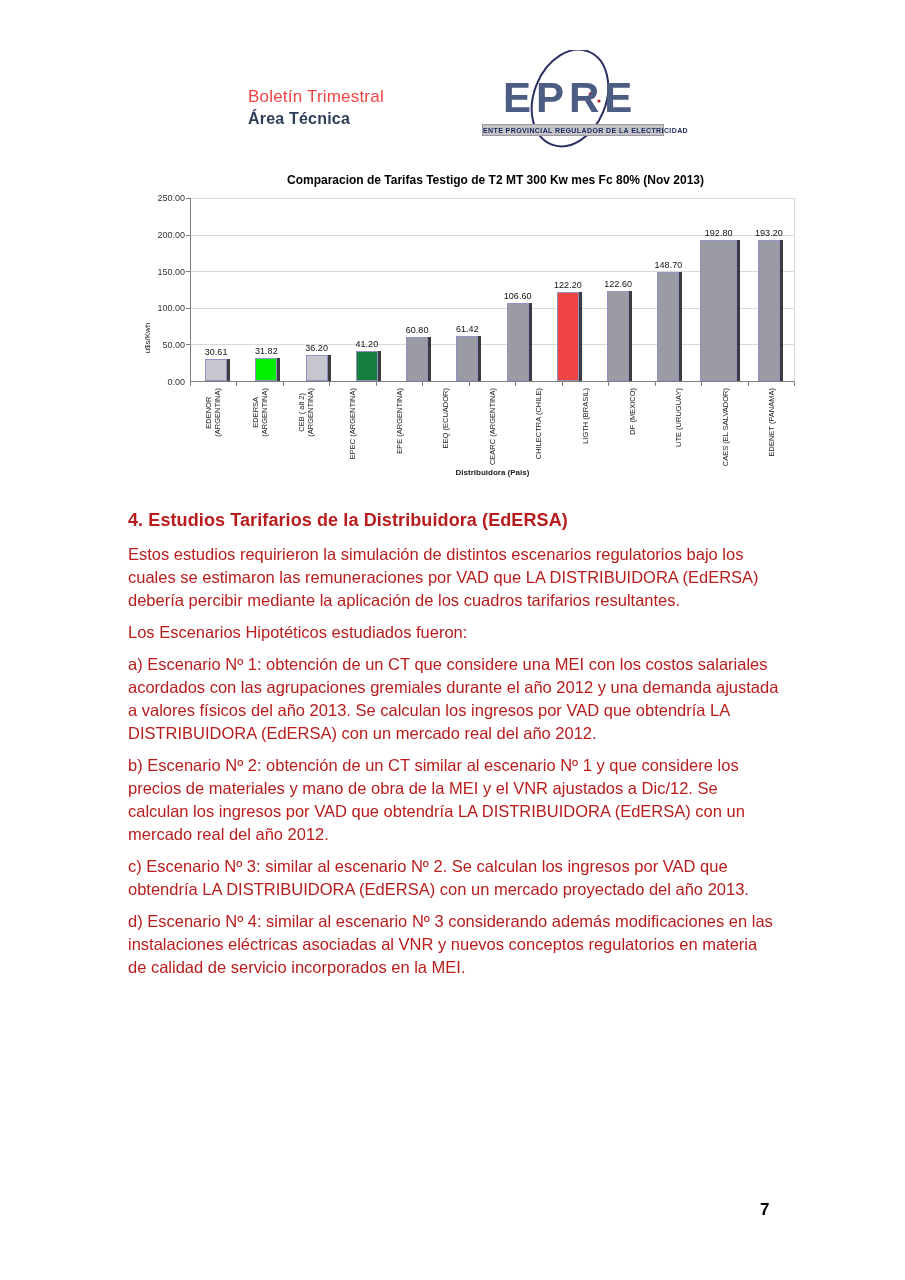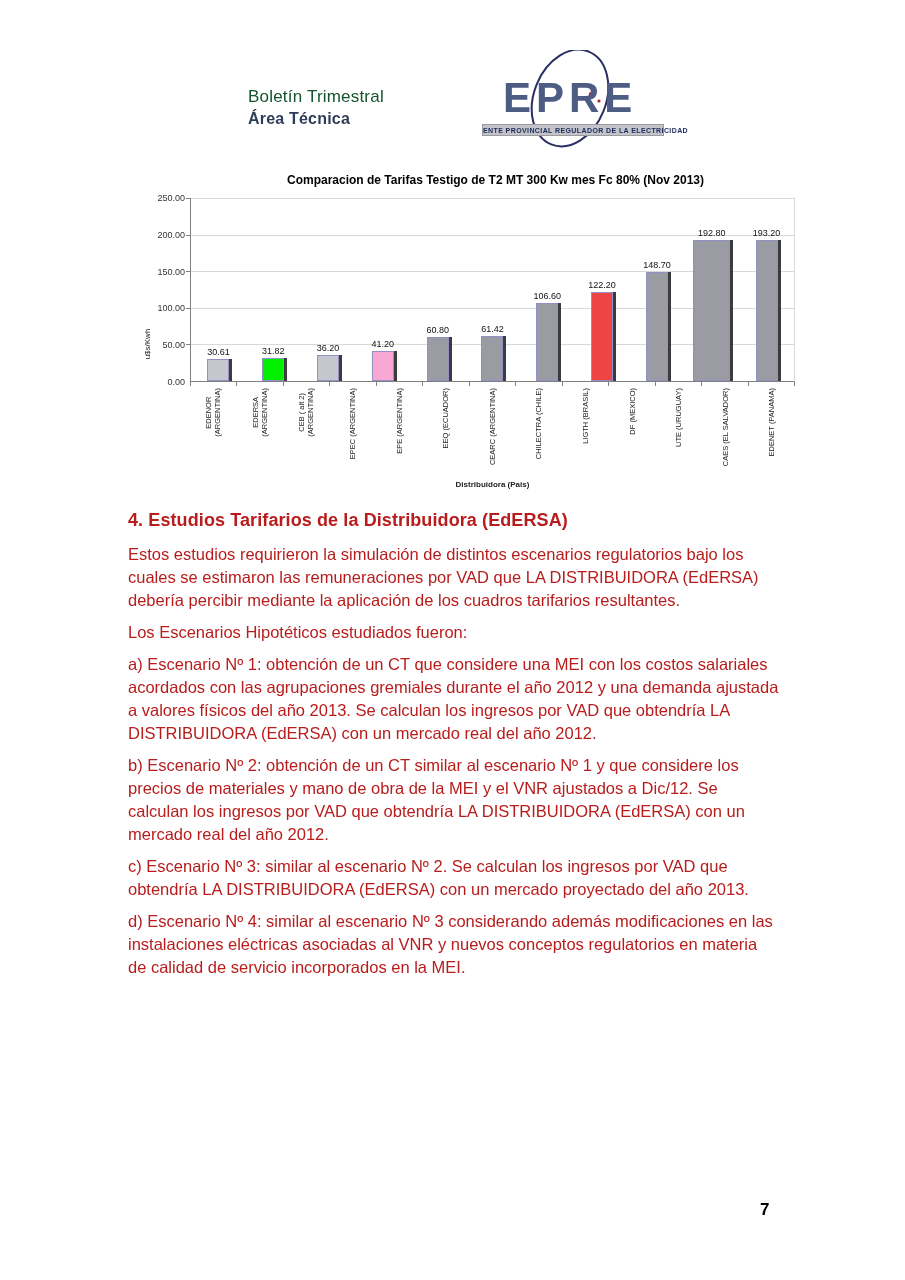--- a/index.html
+++ b/index.html
@@ -6,21 +6,21 @@
   html,body { background:#e8e8e8; }
   body { font-family:"Liberation Sans", sans-serif; }
   .page {
     position:relative; width:905px; height:1280px;
     background:#ffffff; margin:0 auto; overflow:hidden;
     color:#000;
   }
 
   
   .masthead { position:absolute; left:248px; top:86px; line-height:22px; }
-  .masthead .line1 { font-size:17px; color:#14532d; letter-spacing:0.2px; }
+  .masthead .line1 { font-size:17px; color:#ef4444; letter-spacing:0.2px; }
   .masthead .line2 { font-size:16px; color:#2e3d58; font-weight:bold; letter-spacing:0.2px; }
 
   .logo { position:absolute; left:470px; top:50px; width:210px; height:100px; }
   .logo svg.orbit { position:absolute; left:0; top:0; }
   .logo .acronym {
     position:absolute; left:33px; top:24px;
     font-size:42px; font-weight:bold; letter-spacing:5px;
     color:#4d5c82; font-family:"Liberation Sans", sans-serif;
   }
   .logo .banner {
@@ -74,21 +74,21 @@
   .xticks-row { display:flex; height:4px; border-left:1px solid #7f7f7f; }
   .xticks-row .xtick-cell { flex:1; border-right:1px solid #7f7f7f; }
   .x-labels { display:flex; padding-top:2px; min-height:74px; }
   .xlab-slot { flex:1; display:flex; justify-content:center; align-items:flex-start; }
   .xlab {
     writing-mode:vertical-rl; transform:rotate(180deg);
     white-space:pre-line; text-align:center;
     font-size:7.5px; color:#222; line-height:9px;
   }
   .x-axis-title {
-    text-align:center; font-size:8px; font-weight:bold; color:#222; margin-top:14px;
+    text-align:center; font-size:8px; font-weight:bold; color:#222; margin-top:2px;
   }
 
   
   .body-text { position:absolute; left:128px; top:510px; width:652px; color:#b91c1c; }
   .body-text h2 { font-size:18px; font-weight:bold; margin:0 0 12px 0; letter-spacing:0.1px; }
   .body-text p { font-size:16.5px; line-height:23px; margin:0 0 9px 0; }
 
   .page-number {
     position:absolute; left:760px; top:1200px;
     font-size:17px; font-weight:bold; color:#000;
@@ -145,21 +145,21 @@
                 <div class="bar" style="height: 12.728%; background: rgb(0, 240, 0);">
                   <div class="bar-value">31.82</div>
                 </div>
               </div>
               <div class="bar-slot">
                 <div class="bar" style="height: 14.48%; background: rgb(198, 198, 206);">
                   <div class="bar-value">36.20</div>
                 </div>
               </div>
               <div class="bar-slot">
-                <div class="bar" style="height: 16.48%; background: #f9a8d4; text-decoration: underline;">
+                <div class="bar" style="height: 16.48%; background: #15803d; text-decoration: underline;">
                   <div class="bar-value">41.20</div>
                 </div>
               </div>
               <div class="bar-slot">
                 <div class="bar" style="height: 24.32%; background: rgb(155, 155, 163);">
                   <div class="bar-value">60.80</div>
                 </div>
               </div>
               <div class="bar-slot">
                 <div class="bar" style="height: 24.568%; background: rgb(155, 155, 163);">
@@ -167,20 +167,25 @@
                 </div>
               </div>
               <div class="bar-slot">
                 <div class="bar" style="height: 42.64%; background: rgb(155, 155, 163); text-align: right;">
                   <div class="bar-value">106.60</div>
                 </div>
               </div>
               <div class="bar-slot">
                 <div class="bar" style="height: 48.88%; background: #ef4444;">
                   <div class="bar-value">122.20</div>
+                </div>
+              </div>
+              <div class="bar-slot">
+                <div class="bar" style="height: 49.04%; background: rgb(155, 155, 163);">
+                  <div class="bar-value">122.60</div>
                 </div>
               </div>
               <div class="bar-slot">
                 <div class="bar" style="height: 59.48%; background: rgb(155, 155, 163);">
                   <div class="bar-value">148.70</div>
                 </div>
               </div>
               <div class="bar-slot">
                 <div class="bar" style="height: 77.12%; background: rgb(155, 155, 163); padding-left: 35px;">
                   <div class="bar-value">192.80</div>

